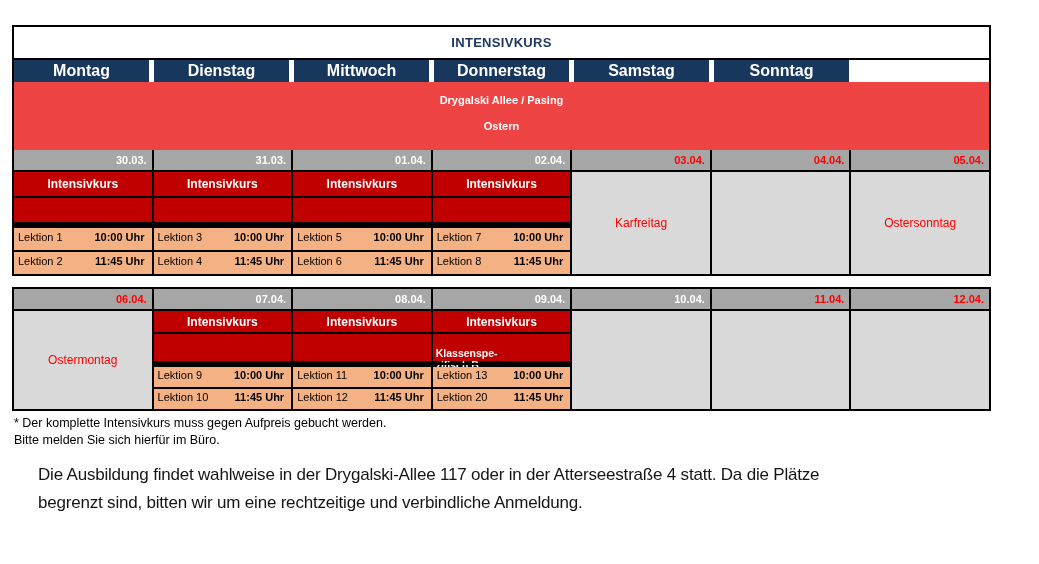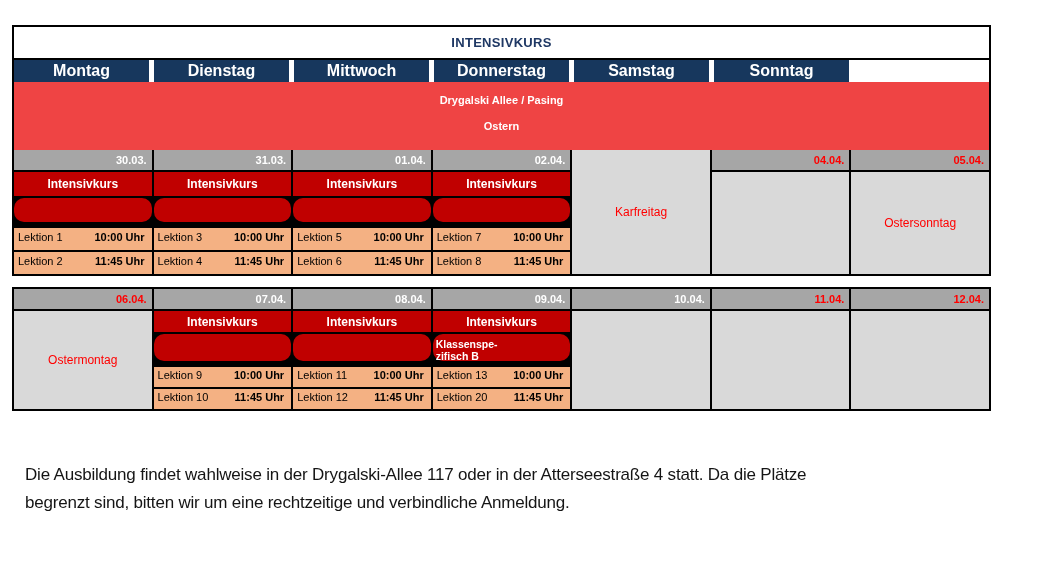--- a/index.html
+++ b/index.html
@@ -83,21 +83,21 @@
   .date-red { color: #FF0000; }
 
   .course-header {
     flex: 0 0 auto;
     background: #C00000;
     color: #fff;
     font-weight: bold;
     font-size: 12px;
     display: flex; align-items: center; justify-content: center;
   }
-  .band { flex: 0 0 auto; background: #C00000; padding-top: 4px; border-radius: 10px; }
+  .band { flex: 0 0 auto; background: #C00000; padding-top: 13px; }
   .band-line {
     color: #fff;
     font-weight: bold;
     font-size: 10.5px;
     line-height: 12px;
     padding-left: 3px;
     text-align: left;
   }
   .thick-sep { flex: 0 0 auto; height: 2px; background: #000; }
 
@@ -133,21 +133,21 @@
   .footnotes {
     margin-top: 4px;
     padding-left: 2px;
     color: #000;
     font-size: 12.5px;
     line-height: 17px;
   }
 
   .bottom-paragraph {
     position: absolute;
-    left: 25px; top: 461px;
+    left: 38px; top: 461px;
     width: 990px;
     color: #151515;
     font-size: 17px;
     line-height: 28px;
     letter-spacing: -0.2px;
   }
 </style>
 </head>
 <body>
 
@@ -221,20 +221,21 @@
           <div class="lesson">
             <div class="lesson-name">Lektion 7</div>
             <div class="lesson-time">10:00 Uhr</div>
           </div>
           <div class="lesson">
             <div class="lesson-name">Lektion 8</div>
             <div class="lesson-time">11:45 Uhr</div>
           </div>
         </div>
         <div class="col">
+          <div class="date-cell date-red">03.04.</div>
           <div class="holiday">Karfreitag</div>
         </div>
         <div class="col">
           <div class="date-cell date-red">04.04.</div>
           <div class="holiday"></div>
         </div>
         <div class="col">
           <div class="date-cell date-red">05.04.</div>
           <div class="holiday">Ostersonntag</div>
         </div>
@@ -302,19 +303,23 @@
           <div class="date-cell date-red">11.04.</div>
           <div class="holiday"></div>
         </div>
         <div class="col">
           <div class="date-cell date-red">12.04.</div>
           <div class="holiday"></div>
         </div>
       </div>
   </div>
 
+  <div class="footnotes">
+    <div>* Der komplette Intensivkurs muss gegen Aufpreis gebucht werden.</div>
+    <div>Bitte melden Sie sich hierfür im Büro.</div>
+  </div>
 
 </div>
 
 <div class="bottom-paragraph">
   <div>Die Ausbildung findet wahlweise in der Drygalski-Allee 117 oder in der Atterseestraße 4 statt. Da die Plätze</div>
   <div>begrenzt sind, bitten wir um eine rechtzeitige und verbindliche Anmeldung.</div>
 </div>
 
 </body></html>

